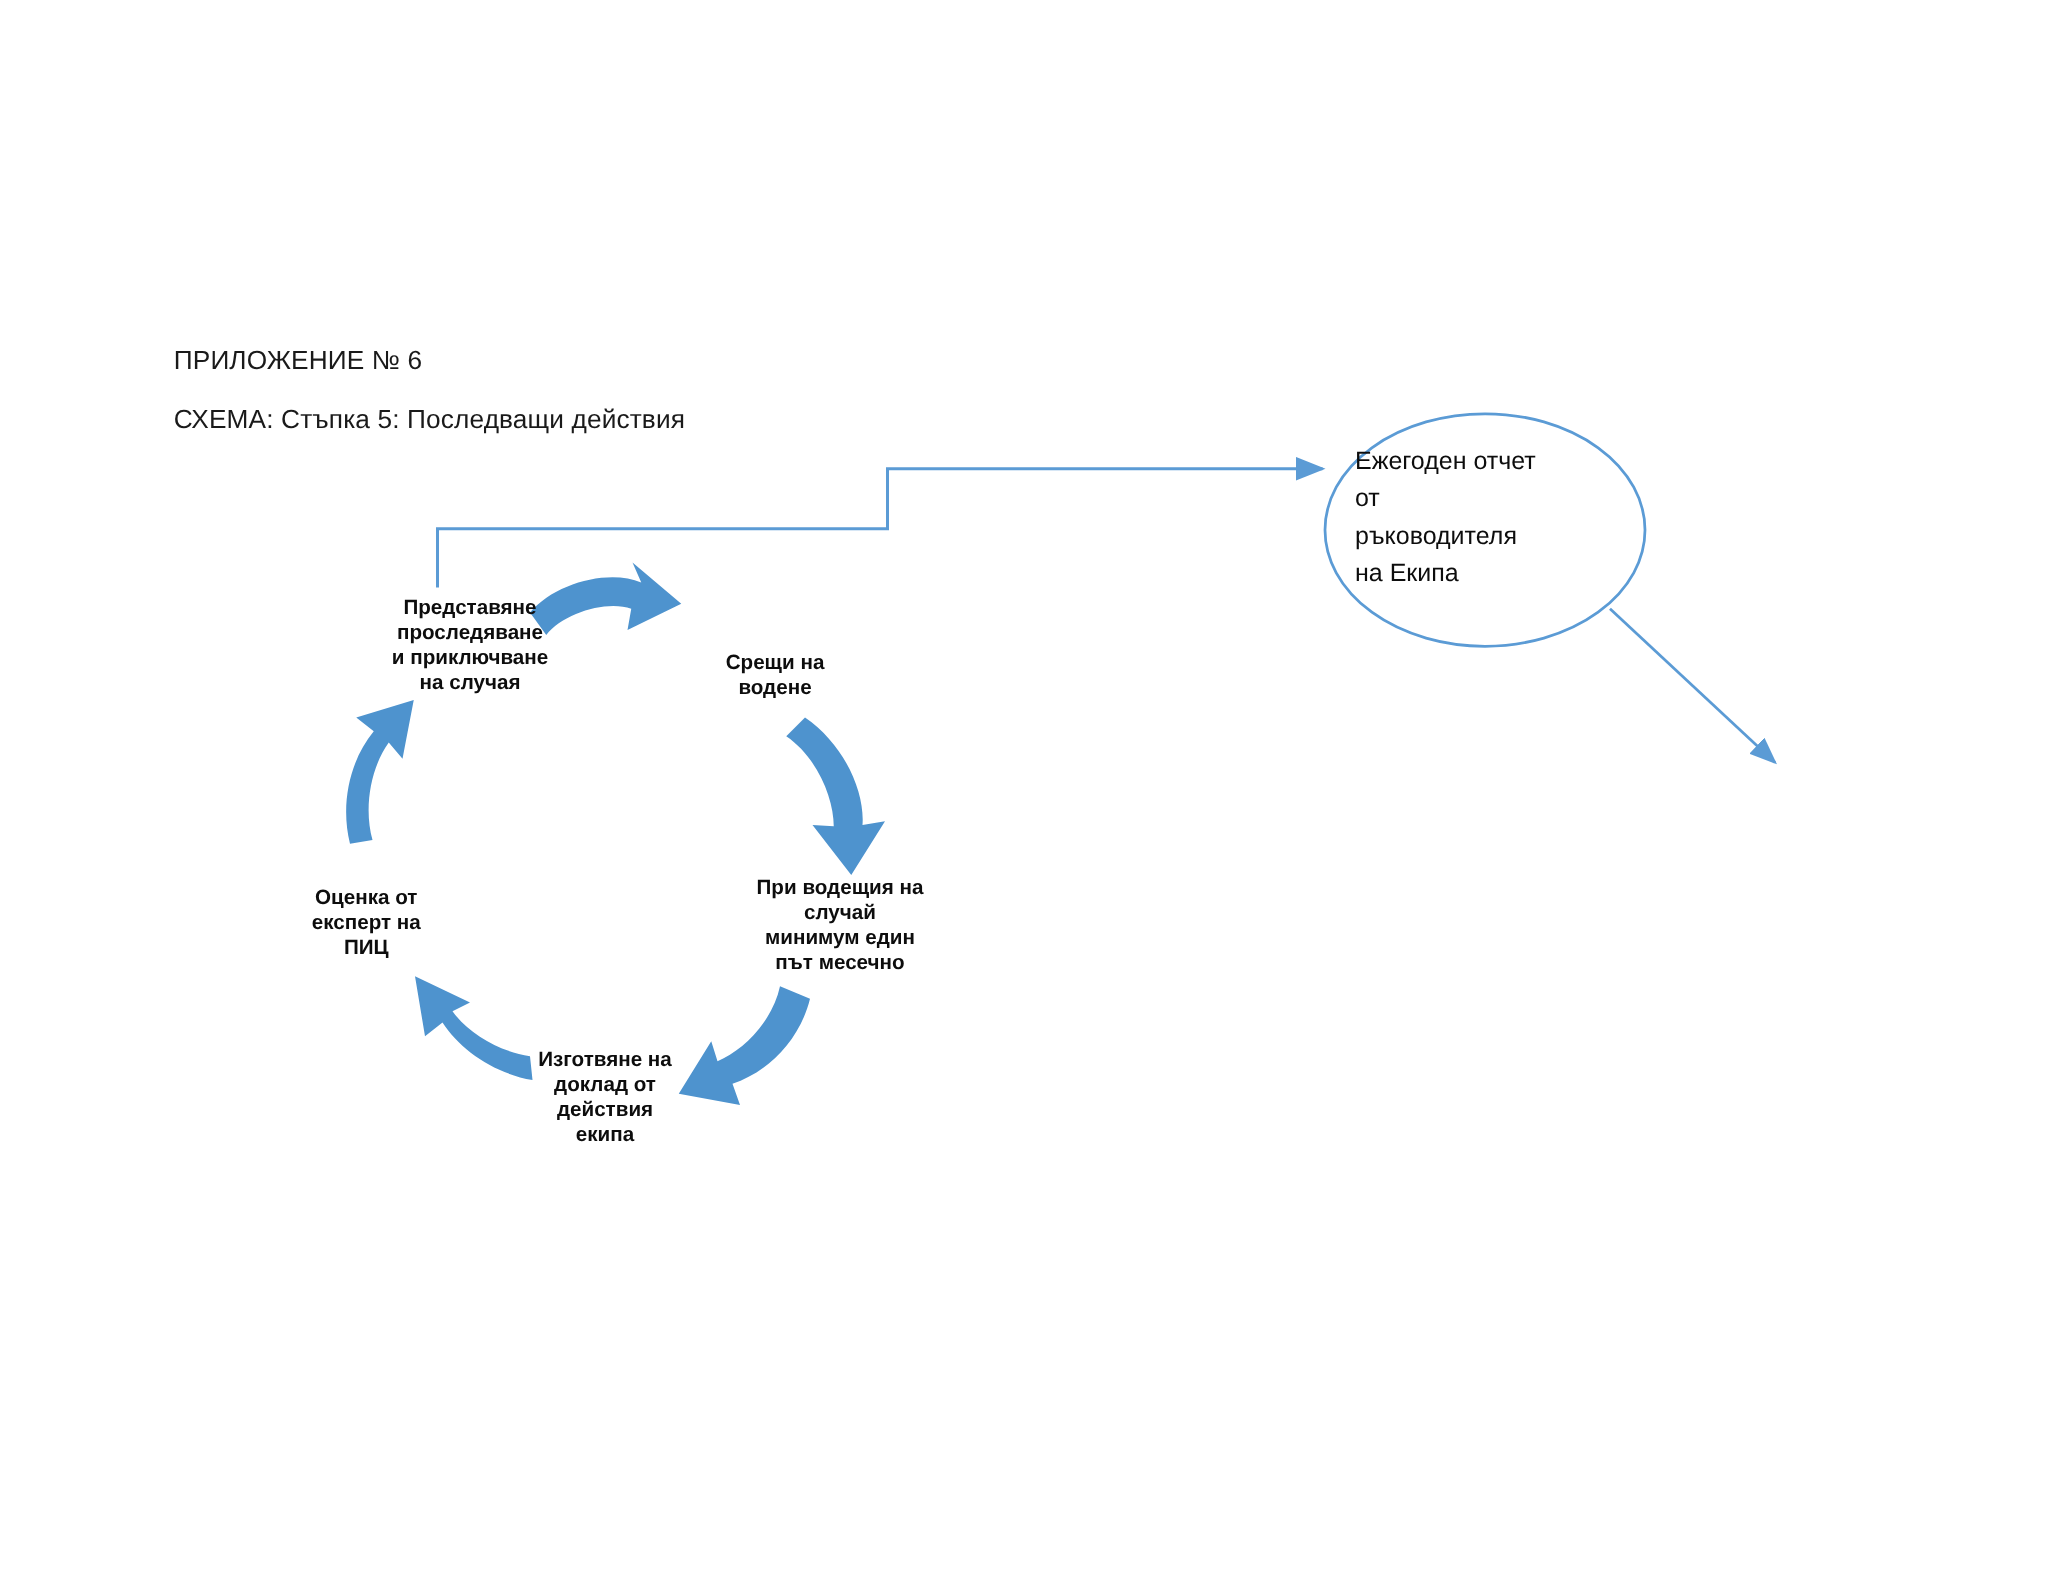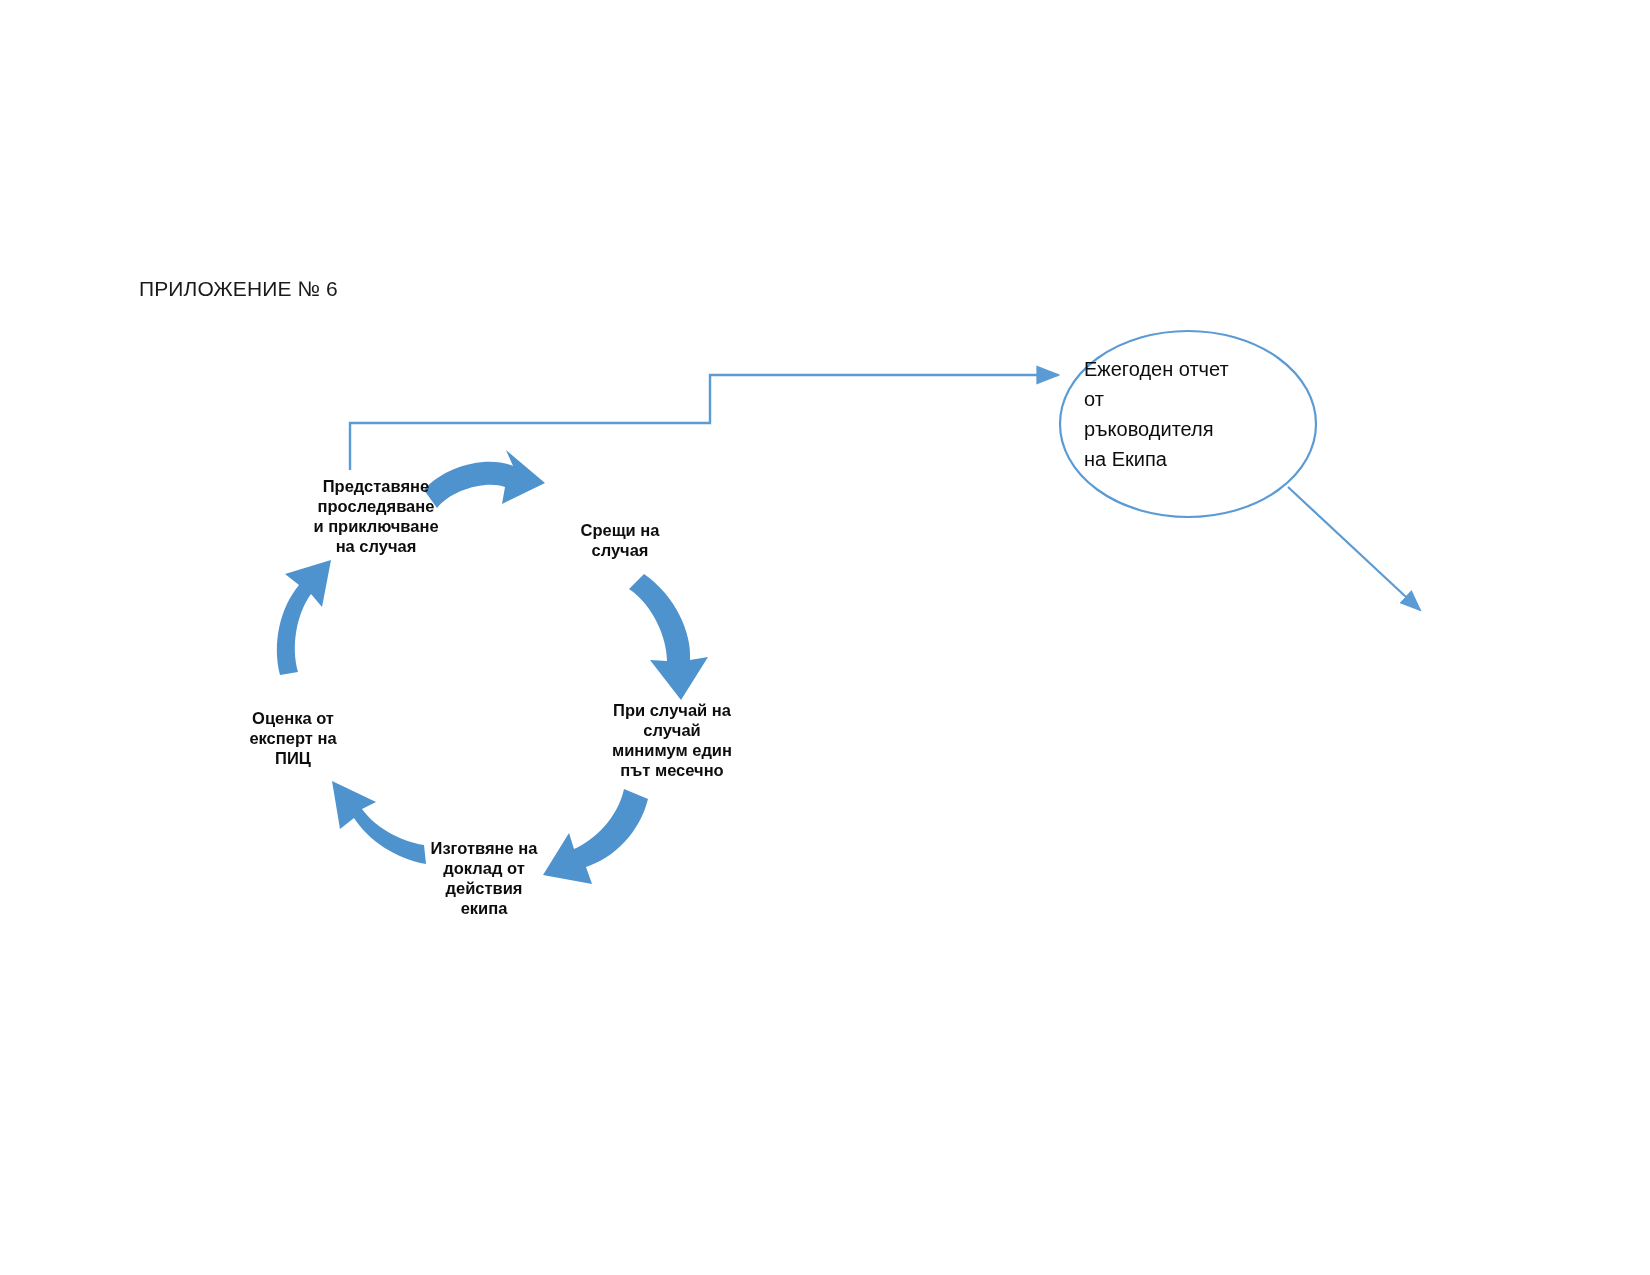--- a/index.html
+++ b/index.html
@@ -49,20 +49,21 @@
     color:#0d0d0d;
   }
   .el-line{display:block;}
 </style>
 </head>
 <body>
 
 <div id="page">
 
   <div class="heading" id="appendix-title">ПРИЛОЖЕНИЕ № 6</div>
+  <div class="heading" id="scheme-title">СХЕМА: Стъпка 5: Последващи действия</div>
 
   <svg class="layer" viewBox="0 0 1650 1275" xmlns="http://www.w3.org/2000/svg">
 
     <defs>
       <marker id="ah" markerWidth="10" markerHeight="8" refX="9" refY="4" orient="auto">
         <path d="M0,0 L10,4 L0,8 z" fill="#5B9BD5"></path>
       </marker>
     </defs>
 
     <g>
@@ -131,25 +132,25 @@
 
   <div class="cyclabel" id="label-predstavyane">
     <span class="el-line">Представяне</span>
     <span class="el-line">проследяване</span>
     <span class="el-line">и приключване</span>
     <span class="el-line">на случая</span>
   </div>
 
   <div class="cyclabel" id="label-sreshti">
     <span class="el-line">Срещи на</span>
-    <span class="el-line">случая</span>
+    <span class="el-line">водене</span>
   </div>
 
   <div class="cyclabel" id="label-pri-vodene">
-    <span class="el-line">При случай на</span>
+    <span class="el-line">При водещия на</span>
     <span class="el-line">случай</span>
     <span class="el-line">минимум един</span>
     <span class="el-line">път месечно</span>
   </div>
 
   <div class="cyclabel" id="label-izgotvyane">
     <span class="el-line">Изготвяне на</span>
     <span class="el-line">доклад от</span>
     <span class="el-line">действия</span>
     <span class="el-line">екипа</span>

